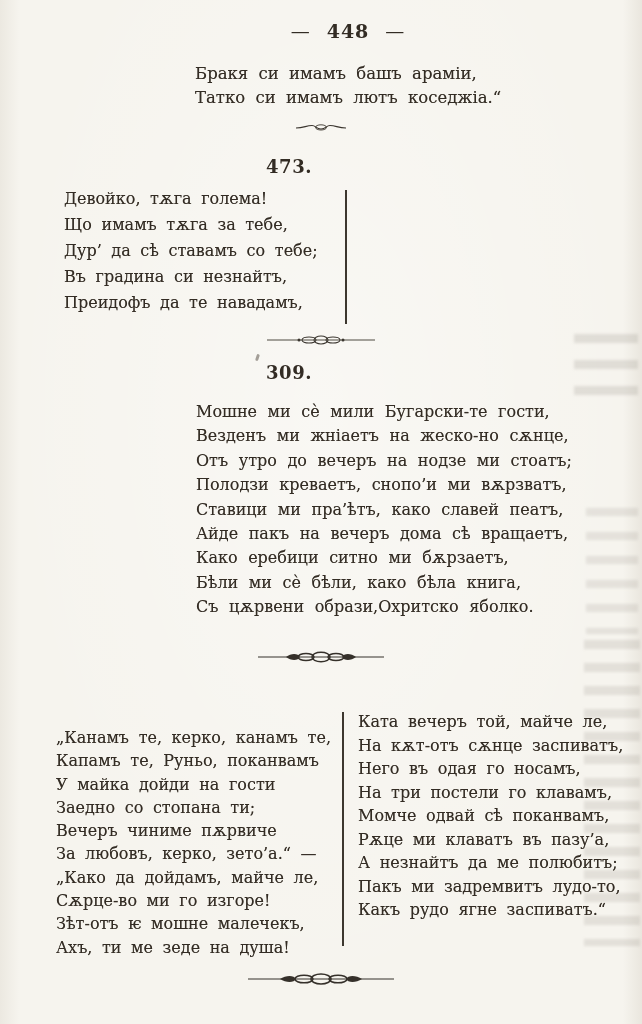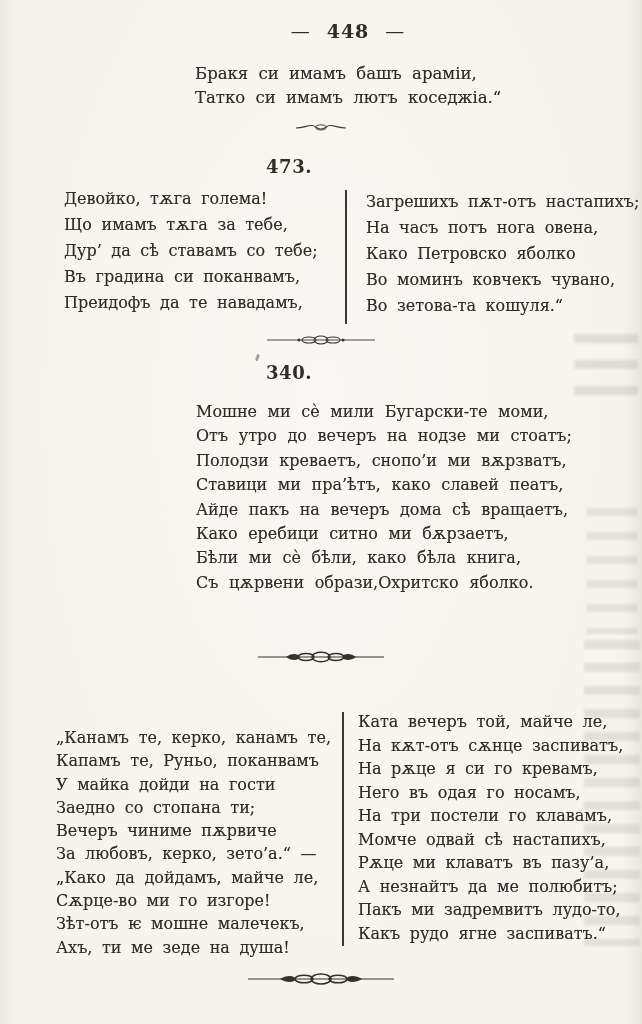--- a/index.html
+++ b/index.html
@@ -107,49 +107,43 @@
       <ellipse cx="26" cy="5.4" rx="5.5" ry="2.6" fill="none" stroke="#3a352e" stroke-width="0.9"></ellipse>
     </svg>
   </div>
 
   <div class="abs songnum num473">473.</div>
 
   <div class="abs poem col473L">
     <div class="line">Девойко, тѫга голема!</div>
     <div class="line">Що имамъ тѫга за тебе,</div>
     <div class="line">Дур’ да сѣ ставамъ со тебе;</div>
-    <div class="line">Въ градина си поканвамъ,</div>
+    <div class="line">Въ градина си незнайтъ,</div>
     <div class="line">Преидофъ да те навадамъ,</div>
   </div>
 
   <div class="abs vrule rule473"></div>
 
-  <div class="abs poem col473R">
-    <div class="line">Загрешихъ пѫт-отъ настапихъ;</div>
-    <div class="line">На часъ потъ нога овена,</div>
-    <div class="line">Како Петровско яболко</div>
-    <div class="line">Во моминъ ковчекъ чувано,</div>
-    <div class="line">Во зетова-та кошуля.“</div>
-  </div>
 
   <div class="abs orn ornB">
     <svg width="112" height="12" viewBox="0 0 112 12">
       <line x1="2" y1="6" x2="110" y2="6" stroke="#3a352e" stroke-width="0.9"></line>
       <ellipse cx="44" cy="6" rx="7" ry="3" fill="none" stroke="#3a352e" stroke-width="1.1"></ellipse>
       <ellipse cx="56" cy="6" rx="7" ry="4" fill="none" stroke="#3a352e" stroke-width="1.1"></ellipse>
       <ellipse cx="68" cy="6" rx="7" ry="3" fill="none" stroke="#3a352e" stroke-width="1.1"></ellipse>
       <circle cx="34" cy="6" r="1.5" fill="#3a352e"></circle>
       <circle cx="78" cy="6" r="1.5" fill="#3a352e"></circle>
     </svg>
   </div>
 
-  <div class="abs songnum num474">340.</div>
+  <div class="abs songnum num474">309.</div>
 
   <div class="abs poem block474">
-    <div class="line">Мошне ми сѐ мили Бугарски-те моми,</div>
+    <div class="line">Мошне ми сѐ мили Бугарски-те гости,</div>
+    <div class="line">Везденъ ми жніаетъ на жеско-но сѫнце,</div>
     <div class="line">Отъ утро до вечеръ на нодзе ми стоатъ;</div>
     <div class="line">Полодзи креваетъ, снопо’и ми вѫрзватъ,</div>
     <div class="line">Ставици ми пра’ѣтъ, како славей пеатъ,</div>
     <div class="line">Айде пакъ на вечеръ дома сѣ вращаетъ,</div>
     <div class="line">Како еребици ситно ми бѫрзаетъ,</div>
     <div class="line">Бѣли ми сѐ бѣли, како бѣла книга,</div>
     <div class="line">Съ цѫрвени образи,Охритско яболко.</div>
   </div>
 
   <div class="abs orn ornC">
@@ -175,24 +169,23 @@
     <div class="line">Сѫрце-во ми го изгоре!</div>
     <div class="line">Зѣт-отъ ѥ мошне малечекъ,</div>
     <div class="line">Ахъ, ти ме зеде на душа!</div>
   </div>
 
   <div class="abs vrule rule475"></div>
 
   <div class="abs poem col475R">
     <div class="line">Ката вечеръ той, майче ле,</div>
     <div class="line">На кѫт-отъ сѫнце заспиватъ,</div>
-    <div class="line">На рѫце я си го кревамъ,</div>
     <div class="line">Него въ одая го носамъ,</div>
     <div class="line">На три постели го клавамъ,</div>
-    <div class="line">Момче одвай сѣ настапихъ,</div>
+    <div class="line">Момче одвай сѣ поканвамъ,</div>
     <div class="line">Рѫце ми клаватъ въ пазу’а,</div>
     <div class="line">А незнайтъ да ме полюбитъ;</div>
     <div class="line">Пакъ ми задремвитъ лудо-то,</div>
     <div class="line">Какъ рудо ягне заспиватъ.“</div>
   </div>
 
   <div class="abs orn ornD">
     <svg width="150" height="14" viewBox="0 0 150 14">
       <line x1="2" y1="7" x2="148" y2="7" stroke="#35302a" stroke-width="1"></line>
       <ellipse cx="58" cy="7" rx="9" ry="3.8" fill="none" stroke="#35302a" stroke-width="1.5"></ellipse>

